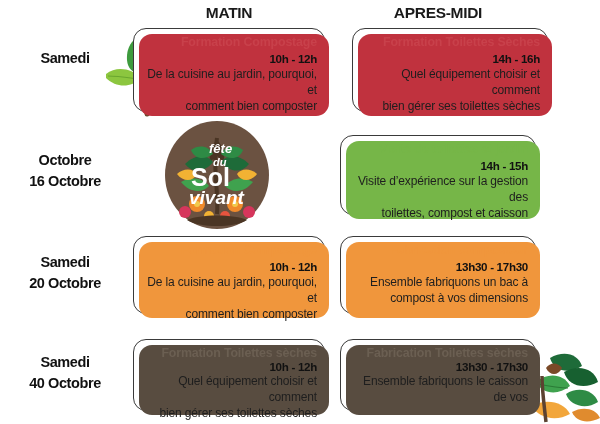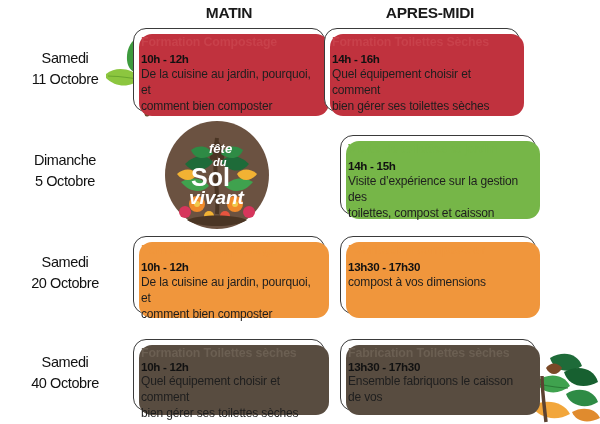--- a/index.html
+++ b/index.html
@@ -26,45 +26,45 @@
   .col-header {
     position: absolute;
     top: 4px;
     font-size: 15.5px;
     font-weight: bold;
     letter-spacing: -0.3px;
     color: #1a1a1a;
     text-align: center;
   }
   .col-header.matin    { left: 133px; width: 192px; }
-  .col-header.apresmidi{ left: 332px; width: 196px; text-align: center; }
+  .col-header.apresmidi{ left: 340px; width: 196px; text-align: center; }
 
   
   .date-cell {
     position: absolute;
     left: 2px;
     width: 126px;
     text-align: center;
     font-size: 14.5px;
-    font-weight: normal;
+    font-weight: bold;
     letter-spacing: -0.4px;
     color: #111111;
     line-height: 1.45;
   }
   .date-cell .dl { display: block; white-space: nowrap; }
 
   
   .card {
     position: absolute;
     box-sizing: border-box;
     background: #ffffff;
     border: 1.3px solid #3a3a3a;
     border-radius: 13px;
     padding: 6px 7px 7px 7px;
-    text-align: left;
+    text-align: right;
     z-index: 3;
   }
   .card .shadow {
     position: absolute;
     left: 5px;
     top: 5px;
     right: -5px;
     bottom: -5px;
     border-radius: 13px;
     z-index: -1;
@@ -134,42 +134,41 @@
       <path d="M42 10 C36 18 34 30 36 42" stroke="#2F7A2F" stroke-width="1.2" fill="none"></path>
       <path d="M2 48 C12 40 28 42 36 52 C28 62 12 62 2 52 Z" fill="#8CC63F"></path>
       <path d="M4 50 C14 50 26 52 34 53" stroke="#6AA62F" stroke-width="1.1" fill="none"></path>
       <path d="M40 44 C40 58 41 72 43 88" stroke="#6B4A2E" stroke-width="5" fill="none" stroke-linecap="round"></path>
       <path d="M36 78 C40 70 48 70 52 78 C48 86 40 86 36 78 Z" fill="#5C4231"></path>
     </svg>
   </div>
 
   <div class="date-cell" style="top:48px;">
     <span class="dl">Samedi</span>
-    <span class="dl">11 Octobre</span>
   </div>
 
   <div class="card" style="left:133px; top:28px; width:192px; height:84px;">
     <div class="shadow s-red"></div>
     <div class="card-title t-red">Formation Compostage</div>
     <div class="card-time">10h - 12h</div>
     <div class="card-desc">De la cuisine au jardin, pourquoi, et</div>
     <div class="card-desc">comment bien composter</div>
   </div>
 
-  <div class="card" style="left:324px; top:28px; width:196px; height:84px;padding-left:7px;">
+  <div class="card" style="left:352px; top:28px; width:196px; height:84px;padding-left:7px;">
     <div class="shadow s-red"></div>
     <div class="card-title t-red">Formation Toilettes Sèches</div>
     <div class="card-time">14h - 16h</div>
     <div class="card-desc">Quel équipement choisir et comment</div>
     <div class="card-desc">bien gérer ses toilettes sèches</div>
   </div>
 
   <div class="date-cell" style="top:150px;">
-    <span class="dl">Dimanche</span>
-    <span class="dl">5 Octobre</span>
+    <span class="dl">Octobre</span>
+    <span class="dl">16 Octobre</span>
   </div>
 
   <div class="logo">
     <svg viewBox="0 0 108 110" width="108" height="110" xmlns="http://www.w3.org/2000/svg">
       <ellipse cx="54" cy="55" rx="52" ry="54" fill="#6B5241"></ellipse>
 
       <path d="M54 18 C52 30 52 46 53 60 C54 74 55 84 54 94" stroke="#4A3524" stroke-width="4" fill="none"></path>
       <path d="M54 20 C48 26 46 34 47 42 L54 36 L61 42 C62 34 60 26 54 20 Z" fill="#4A3524"></path>
 
       <path d="M22 44 C32 34 44 34 50 42 C42 52 30 54 22 44 Z" fill="#1E6B39"></path>
@@ -220,20 +219,21 @@
     <div class="card-title t-orange">Formation Compostage</div>
     <div class="card-time">10h - 12h</div>
     <div class="card-desc">De la cuisine au jardin, pourquoi, et</div>
     <div class="card-desc">comment bien composter</div>
   </div>
 
   <div class="card" style="left:340px; top:236px; width:196px; height:78px;">
     <div class="shadow s-orange"></div>
     <div class="card-title t-orange">Fabrication composteur</div>
     <div class="card-time">13h30 - 17h30</div>
+    <div class="card-desc">Ensemble fabriquons un bac à</div>
     <div class="card-desc">compost à vos dimensions</div>
   </div>
 
   <div class="deco deco-right-bot">
     <svg viewBox="0 0 80 86" width="80" height="86" xmlns="http://www.w3.org/2000/svg">
       <path d="M30 20 C44 12 58 16 62 28 C50 36 34 34 30 20 Z" fill="#1E6B39"></path>
       <path d="M44 34 C58 26 74 30 78 44 C64 52 48 48 44 34 Z" fill="#176030"></path>
       <path d="M16 44 C28 34 44 36 50 48 C38 58 22 56 16 44 Z" fill="#3FA24E"></path>
       <path d="M18 46 C28 48 40 50 48 50" stroke="#2A7A36" stroke-width="1.1" fill="none"></path>
       <path d="M46 56 C58 48 74 52 78 64 C66 72 50 68 46 56 Z" fill="#2E8B45"></path>

